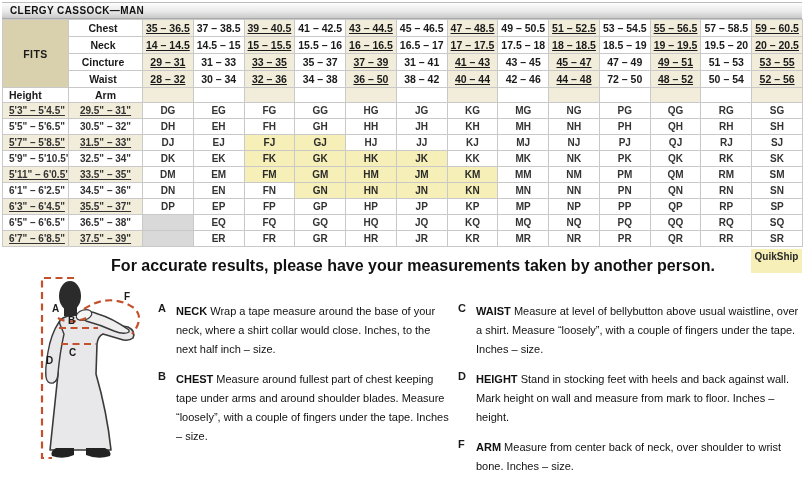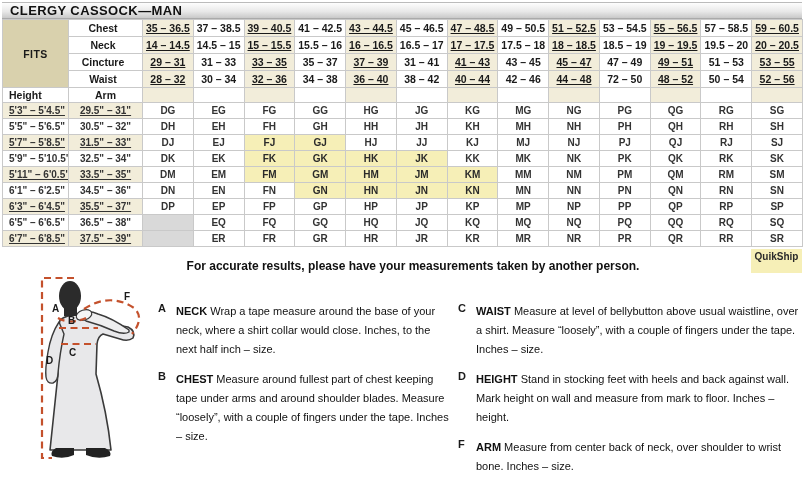--- a/index.html
+++ b/index.html
@@ -6,21 +6,21 @@
   html,body { background:#fff; }
   .sheet {
     position:relative; width:804px; height:491px; background:#ffffff;
     font-family:"Liberation Sans", sans-serif; color:#1a1a1a; overflow:hidden;
   }
   
   .title-bar {
     position:absolute; left:2px; top:2px; width:800px; height:17px;
     background:linear-gradient(#fdfdfd 0%, #e9e9e9 55%, #c9c9c9 100%);
     border-top:1px solid #bbb; border-bottom:1px solid #aaa;
-    font-weight:bold; font-size:13px; letter-spacing:.4px;
+    font-weight:bold; font-size:10px; letter-spacing:.4px;
     line-height:16px; padding-left:8px; color:#111;
   }
   
   table.size { position:absolute; left:2px; top:19px; width:800px;
     border-collapse:collapse; table-layout:fixed; }
   table.size td {
     border:1px solid #c9c9c9; font-weight:bold; text-align:center;
     font-size:10.5px; color:#1a1a1a; overflow:hidden; white-space:nowrap;
     height:17px; padding:0 1px; background:#fff;
   }
@@ -34,21 +34,21 @@
   td.gray { background:#d9d9d9 !important; }
   td.hcell { text-align:left !important; padding-left:6px !important; }
   .quikship {
     position:absolute; left:751px; top:249px; width:51px; height:24px;
     background:#f6efb7; font-weight:bold; font-size:10px; color:#2a2a2a;
     text-align:center; line-height:15px;
   }
   
   .notes { position:absolute; left:0; top:259px; width:804px; text-align:center;
     padding-left:22px; }
-  .notes div { font-weight:bold; font-size:12px; line-height:14px; color:#111; }
+  .notes div { font-weight:bold; font-size:16px; line-height:14px; color:#111; }
   
   .ins-col { position:absolute; top:302px; }
   .ins-col.left { left:158px; width:294px; }
   .ins-col.right { left:458px; width:344px; }
   .ins-item { display:flex; margin-bottom:11px; }
   .ins-letter { flex:0 0 18px; font-weight:bold; font-size:11px; line-height:13.5px; }
   .ins-text { font-size:11px; line-height:19px; color:#111; }
   .ins-text b { font-weight:bold; }
   
   .footer { position:absolute; left:172px; top:446px; width:506px;
@@ -131,21 +131,21 @@
           <td class="stripe">49 – 51</td>
           <td>51 – 53</td>
           <td class="stripe">53 – 55</td>
         </tr>
         <tr class="fitrow">
           <td class="mlabel">Waist</td>
           <td class="stripe">28 – 32</td>
           <td>30 – 34</td>
           <td class="stripe">32 – 36</td>
           <td>34 – 38</td>
-          <td class="stripe">36 – 40</td>
+          <td class="stripe">36 – 50</td>
           <td>38 – 42</td>
           <td class="stripe">40 – 44</td>
           <td>42 – 46</td>
           <td class="stripe">44 – 48</td>
           <td>72 – 50</td>
           <td class="stripe">48 – 52</td>
           <td>50 – 54</td>
           <td class="stripe">52 – 56</td>
         </tr>
         <tr class="hdrrow">

